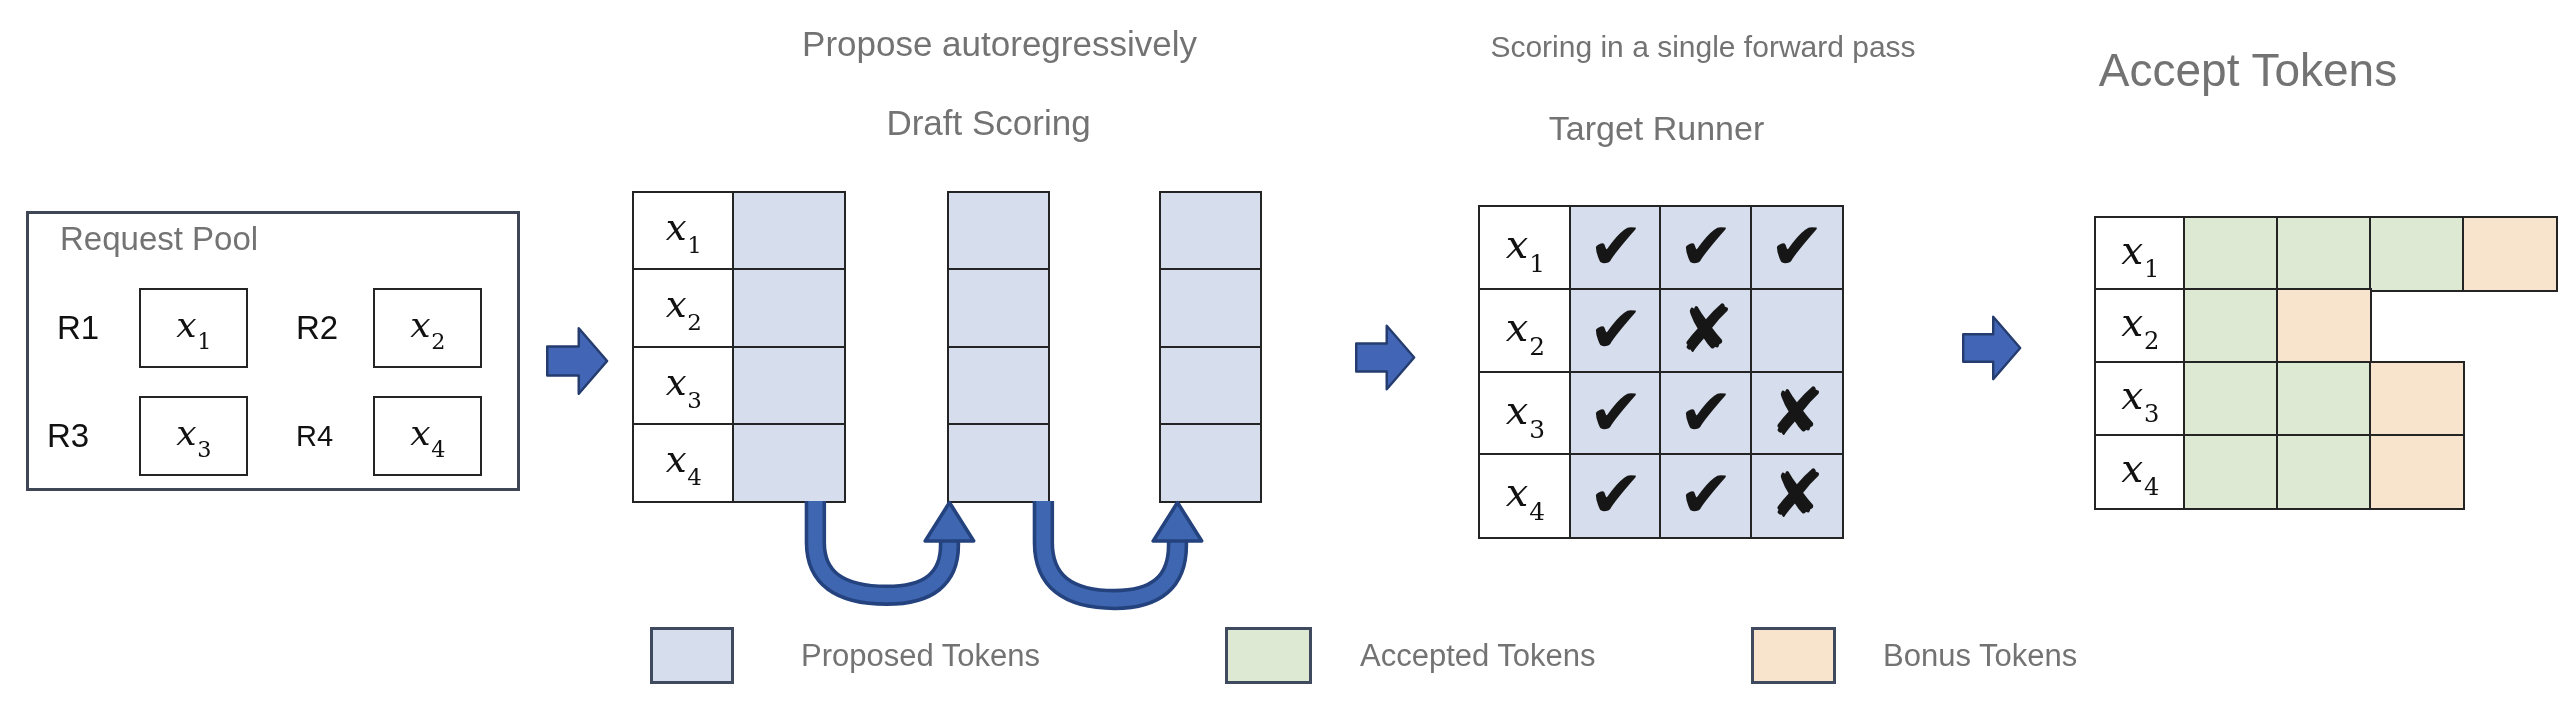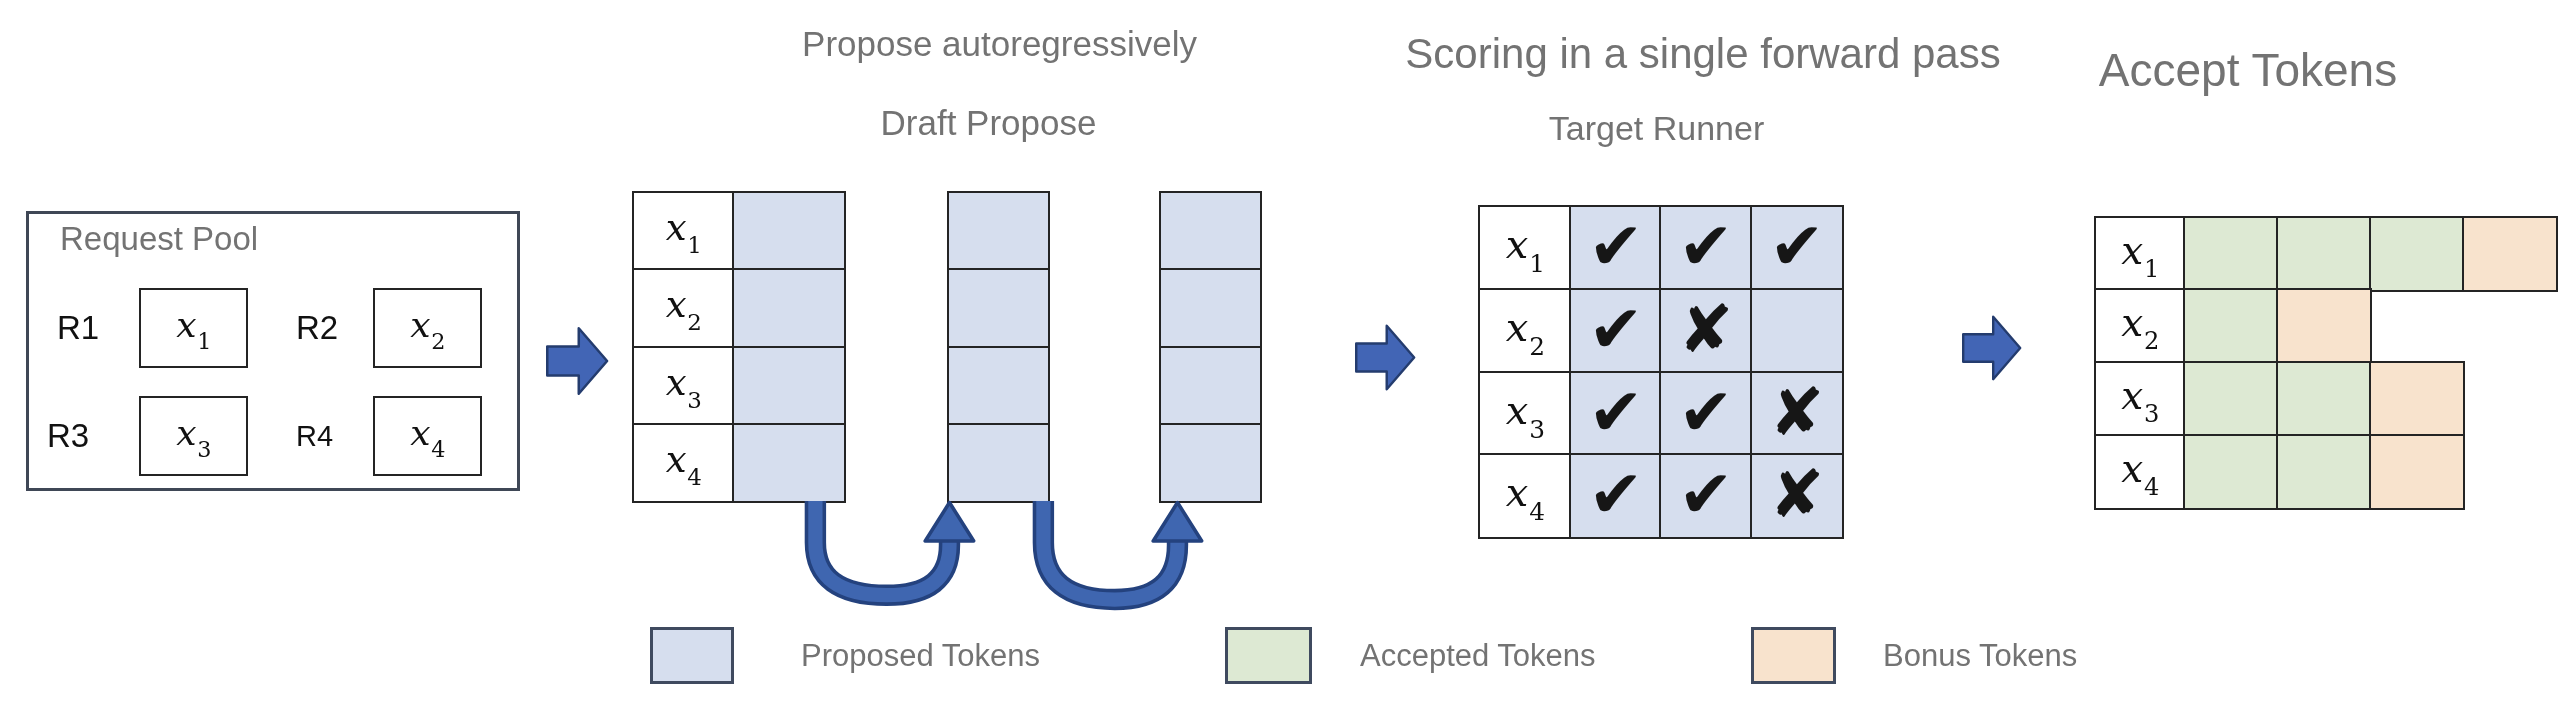--- a/index.html
+++ b/index.html
@@ -38,22 +38,22 @@
       <div class="cell" style="position: absolute; left: 139px; top: 396px; width: 109px; height: 80px; background: rgb(255, 255, 255); border-width: 2.9px;">
         <span class="tok" style="font-size:36px"><i>x</i><sub>3</sub></span>
       </div>
       <div style="position: absolute; left: 296px; top: 396px; height: 80px; display: flex; align-items: center; font-size: 29px; font-weight: 500;">R4</div>
       <div class="cell" style="position: absolute; left: 373px; top: 396px; width: 109px; height: 80px; background: rgb(255, 255, 255); border-width: 2.9px;">
         <span class="tok" style="font-size:36px"><i>x</i><sub>4</sub></span>
       </div>
     </div>
 
   <div class="txt center" style="left:714px;top:24px;width:571px;font-size:35px;">Propose autoregressively</div>
-  <div class="txt center" style="left:703px;top:103px;width:571px;font-size:35px;">Draft Propose</div>
-  <div class="txt center" style="left:1403px;top:30px;width:600px;font-size:42px;">Scoring in a single forward pass</div>
+  <div class="txt center" style="left:703px;top:103px;width:571px;font-size:35px;">Draft Scoring</div>
+  <div class="txt center" style="left:1403px;top:30px;width:600px;font-size:30px;">Scoring in a single forward pass</div>
   <div class="txt center" style="left:1371px;top:109px;width:571px;font-size:34px;">Target Runner</div>
   <div class="txt center" style="left:1998px;top:43px;width:500px;font-size:46px;">Accept Tokens</div>
 
   <div id="draft-table">
       <div class="cell" style="position: absolute; left: 632px; top: 191px; width: 103px; height: 80px; background: rgb(255, 255, 255);">
         <span class="tok" style="font-size:37px"><i>x</i><sub>1</sub></span>
       </div>
       <div class="cell" style="position: absolute; left: 632px; top: 268px; width: 103px; height: 80px; background: rgb(255, 255, 255);">
         <span class="tok" style="font-size:37px"><i>x</i><sub>2</sub></span>
       </div>

